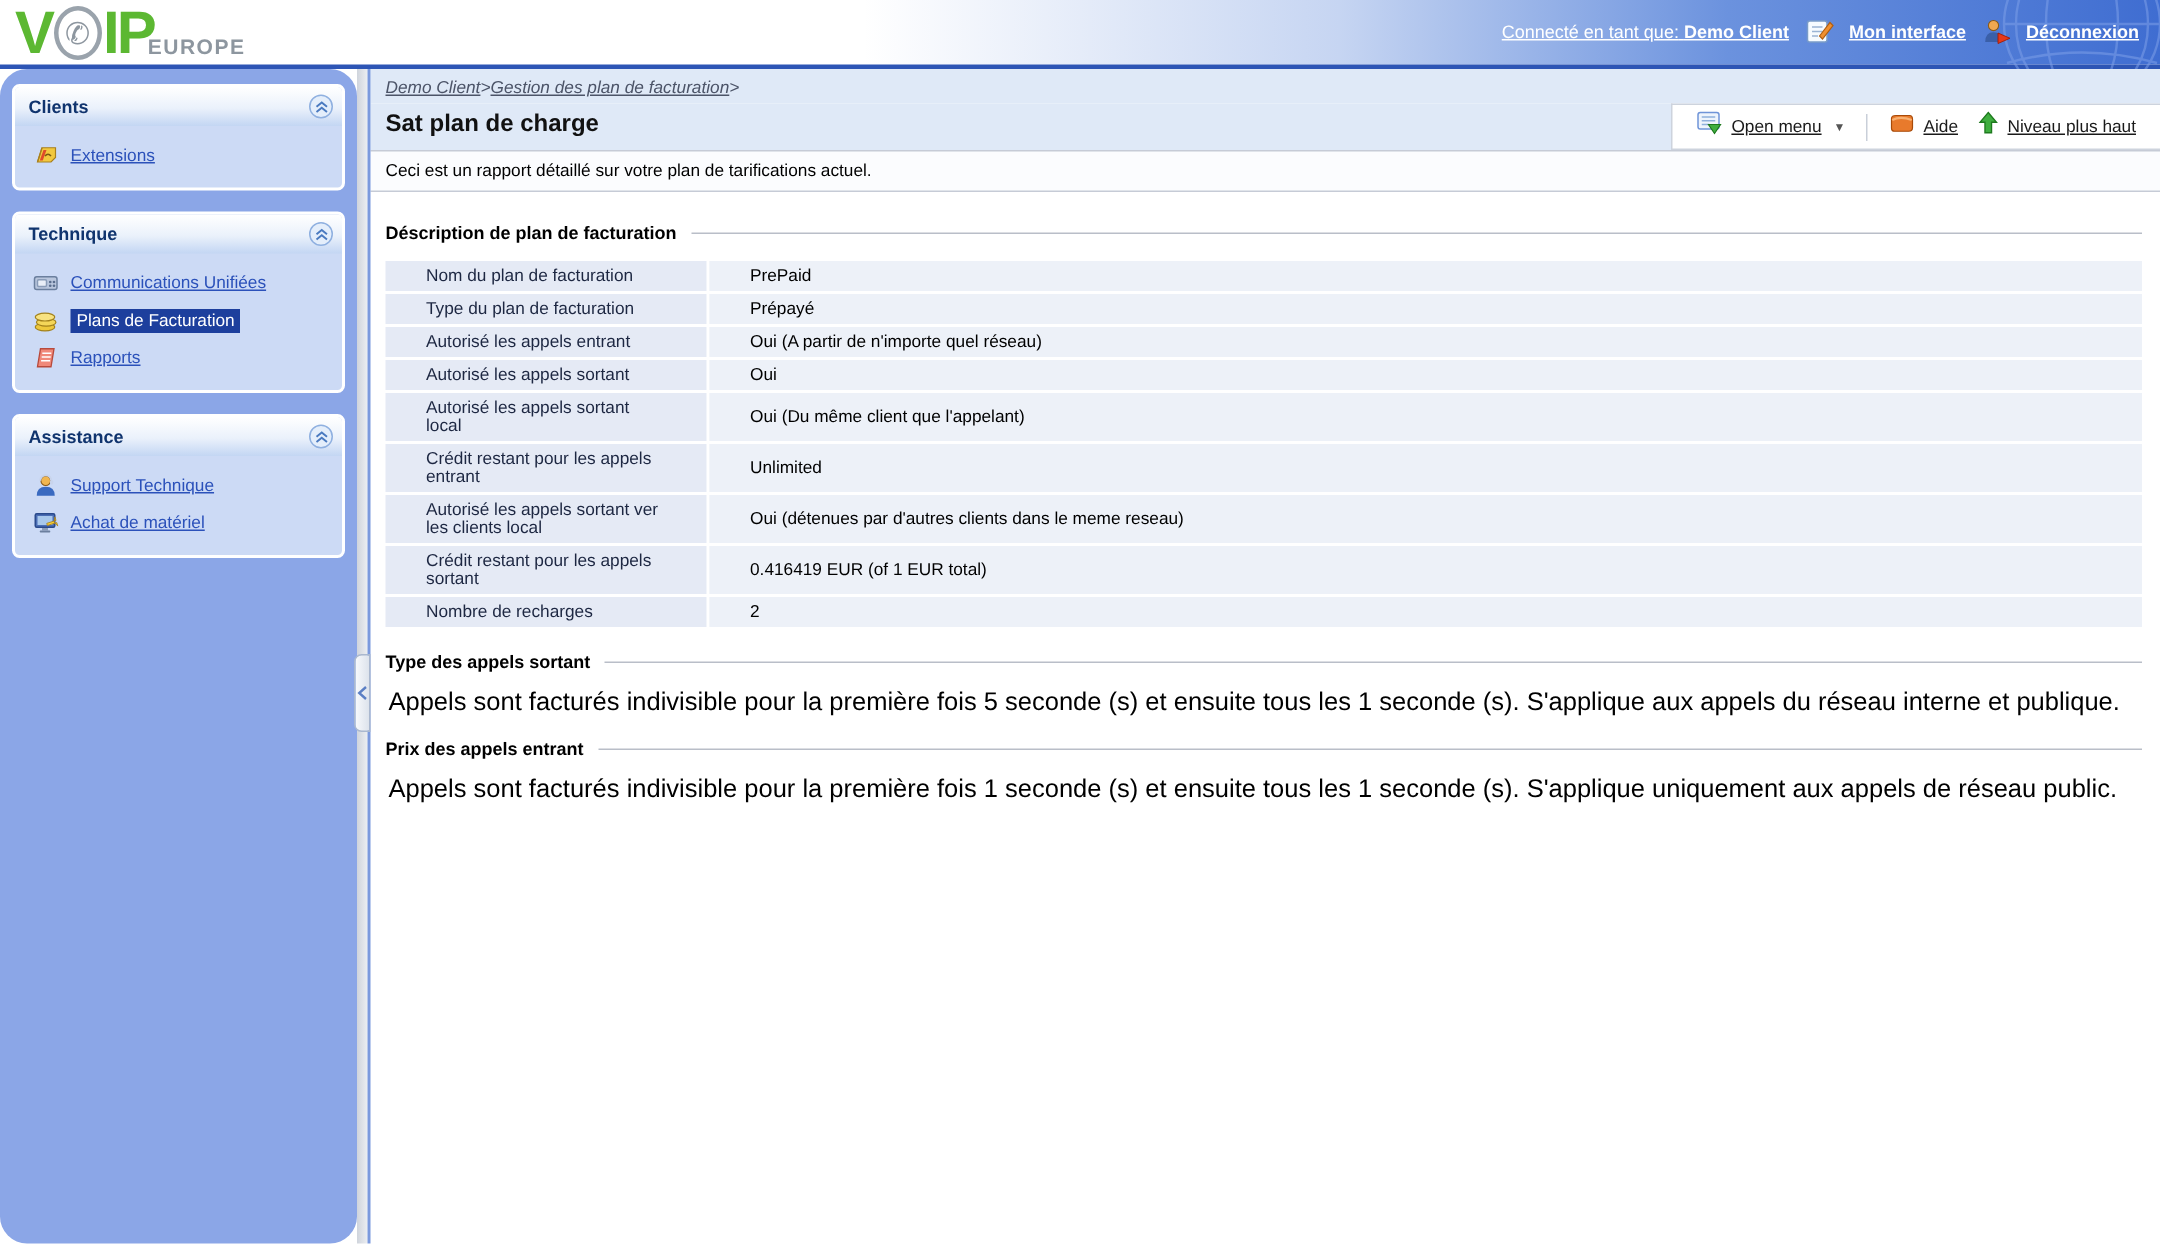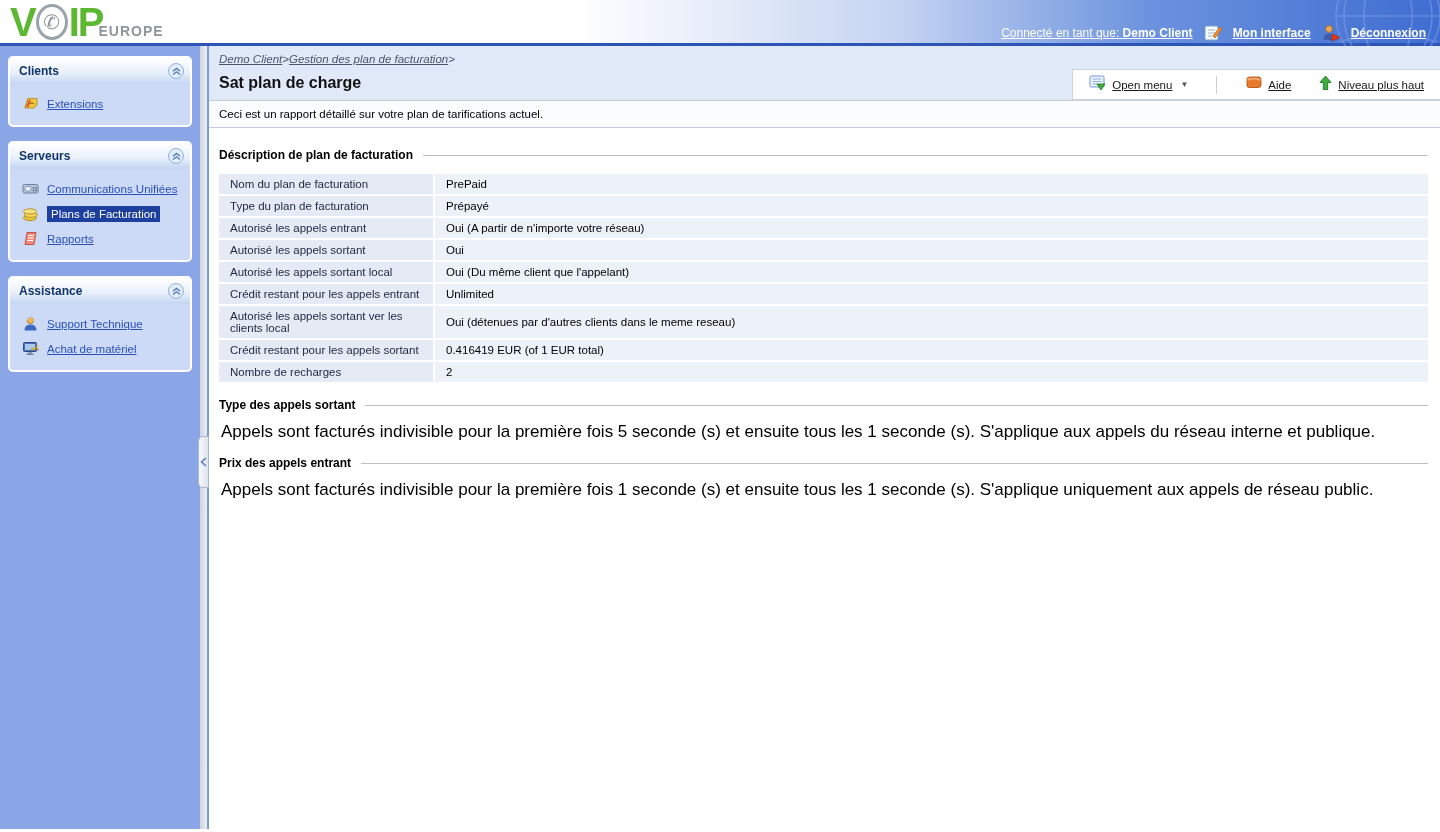--- a/index.html
+++ b/index.html
@@ -9,28 +9,28 @@
   .header { position:relative; height:46px;
     background:linear-gradient(to right, #ffffff 0%, #ffffff 40%, #c6d5f2 62%, #6b92de 80%, #3f6dd1 100%);
     border-bottom:3px solid #2d55b5; }
   .globe { position:absolute; right:0; top:0; height:46px; pointer-events:none; }
   .logo { position:absolute; left:10px; top:2px; display:flex; align-items:flex-end; }
   .logo .l-v { font-size:40px; font-weight:bold; color:#5cb832; letter-spacing:-2px; line-height:40px; }
   .logo .l-circle { width:32px; height:36px; border:3px solid #9aa3ac; border-radius:50%; margin:0 1px 2px 1px;
     display:flex; align-items:center; justify-content:center; color:#8d969f; font-size:20px; }
   .logo .l-ip { font-size:40px; font-weight:bold; color:#5cb832; letter-spacing:-2px; line-height:40px; }
   .logo .l-europe { font-size:14px; font-weight:bold; color:#8d969f; letter-spacing:1px; margin:0 0 3px -4px; }
-  .topbar-links { position:absolute; right:14px; top:16px; height:34px; display:flex; align-items:center; gap:10px; z-index:2; }
+  .topbar-links { position:absolute; right:14px; top:4px; height:34px; display:flex; align-items:center; gap:10px; z-index:2; }
   .topbar-links a { color:#ffffff; font-size:12px; text-decoration:underline; cursor:pointer; white-space:nowrap; }
   .topbar-links a b { font-weight:bold; }
   .tb-icon { width:20px; height:20px; display:inline-flex; }
 
   
   .layout { display:flex; height:783px; }
-  .sidebar { width:200px; background:#8ba6e7; padding:10px 8px; flex:none; }
+  .sidebar { width:238px; background:#8ba6e7; padding:10px 8px; flex:none;border-radius:18px; }
   .divider { width:9px; background:linear-gradient(to right,#cfd4dc,#eceef2); flex:none; position:relative; border-right:2px solid #7b99dd; }
   .collapse-handle { position:absolute; top:390px; left:-2px; width:11px; height:52px;
     background:linear-gradient(to right,#f7f9fc,#dde3ec); border:1px solid #aab8cf; border-radius:5px 0 0 5px;
     display:flex; align-items:center; justify-content:center; cursor:pointer; }
   .collapse-handle svg { display:block; }
   .content { flex:1; display:flex; flex-direction:column; background:#fff; min-width:0; }
 
   
   .panel { border:2px solid #ffffff; border-radius:5px; background:#ccdaf5; margin-bottom:14px; overflow:hidden; }
   .panel-header { display:flex; align-items:center; justify-content:space-between; padding:5px 6px 5px 9px;
@@ -42,36 +42,36 @@
   .side-item { display:flex; align-items:center; gap:8px; padding:4px 2px; }
   .side-item .s-icon { width:17px; height:17px; flex:none; display:flex; }
   .side-item a { font-size:11.5px; color:#2b51ba; text-decoration:underline; cursor:pointer; }
   .side-item a.selected { background:#1d3f9d; color:#ffffff; text-decoration:none; padding:2px 4px; }
 
   
   .crumbs { background:#dfe9f7; padding:7px 10px 4px 10px; font-size:11.5px; color:#4c5468;font-style:italic; }
   .crumbs a { color:#4c5468; text-decoration:underline; cursor:pointer; }
   .title-row { background:#dfe9f7; display:flex; align-items:stretch; }
   .page-title { font-size:16px; font-weight:bold; color:#111; padding:5px 10px 8px 10px; flex:1; }
-  .toolbar { background:#ffffff; border:1px solid #cdd3dd; border-right:none; display:flex; align-items:center; padding:0 16px; gap:28px; }
+  .toolbar { background:#ffffff; border:1px solid #cdd3dd; border-right:none; display:flex; align-items:center; padding:0 16px; gap:14px; }
   .tool-btn { display:flex; align-items:center; gap:6px; cursor:pointer; white-space:nowrap; }
   .tool-btn .t-label { font-size:11.5px; color:#1a1a1a; text-decoration:underline; }
   .tool-caret { font-size:8px; color:#555; margin-left:2px; }
   .tool-sep { width:1px; height:18px; background:#c9cfd9; }
   .subtitle-strip { background:#fbfcfe; border-top:1px solid #c6cbd6; border-bottom:1px solid #c6cbd6;
     padding:7px 10px; font-size:11.5px; color:#000; }
 
   
   .main-body { padding:14px 12px 0 10px; background:#fff; overflow:hidden; }
   .sect-head { display:flex; align-items:center; margin:6px 0 10px 0; }
   .sect-head .sh-label { font-size:12px; font-weight:bold; color:#000; white-space:nowrap; }
   .sect-head .sh-rule { flex:1; height:1px; background:#b9bec8; margin-left:10px; }
 
   table.plan { border-collapse:separate; border-spacing:0 2px; width:100%; }
-  table.plan td { font-size:11.5px; padding:4px 11px; vertical-align:middle; }
+  table.plan td { font-size:11.5px; padding:4px 27px; vertical-align:middle; }
   td.p-label { width:216px; background:#e5eaf5; color:#1d2742; border-right:2px solid #ffffff; }
   td.p-value { background:#edf1f8; color:#000; }
 
   .price-block { margin-top:14px; }
   .price-text { font-size:17px; color:#000; margin:9px 0 2px 2px; }
 </style>
 </head>
 <body>
 
 <div class="header">
@@ -134,21 +134,21 @@
                 <path d="M4.5 12 L7 5 L9 5 L6.5 12 Z" fill="#e04a2a"></path>
                 <path d="M8 9 q2 -2.5 4 0" stroke="#7a5a10" fill="none" stroke-width="1"></path>
               </svg>
             </span>
       <a class="">Extensions</a>
           </div>
         </div>
       </div>
       <div class="panel">
         <div class="panel-header">
-      <span class="panel-title">Serveurs</span>
+      <span class="panel-title">Technique</span>
       <span class="chev-circle">
             <svg width="9" height="9" viewBox="0 0 9 9">
               <path d="M1 4.2 L4.5 1.4 L8 4.2 M1 7.6 L4.5 4.8 L8 7.6" fill="none" stroke="#4a7ac0" stroke-width="1.3"></path>
             </svg>
           </span>
     </div>
         <div class="panel-body">
           <div class="side-item">
       <span class="s-icon">
               <svg width="17" height="17" viewBox="0 0 17 17">
@@ -278,21 +278,21 @@
             <tr>
      <td class="p-label">Nom du plan de facturation</td>
      <td class="p-value">PrePaid</td>
             </tr>
             <tr>
      <td class="p-label">Type du plan de facturation</td>
      <td class="p-value">Prépayé</td>
             </tr>
             <tr>
      <td class="p-label">Autorisé les appels entrant</td>
-     <td class="p-value">Oui (A partir de n'importe votre réseau)</td>
+     <td class="p-value">Oui (A partir de n'importe quel réseau)</td>
             </tr>
             <tr>
      <td class="p-label">Autorisé les appels sortant</td>
      <td class="p-value">Oui</td>
             </tr>
             <tr>
      <td class="p-label">Autorisé les appels sortant local</td>
      <td class="p-value">Oui (Du même client que l'appelant)</td>
             </tr>
             <tr>

